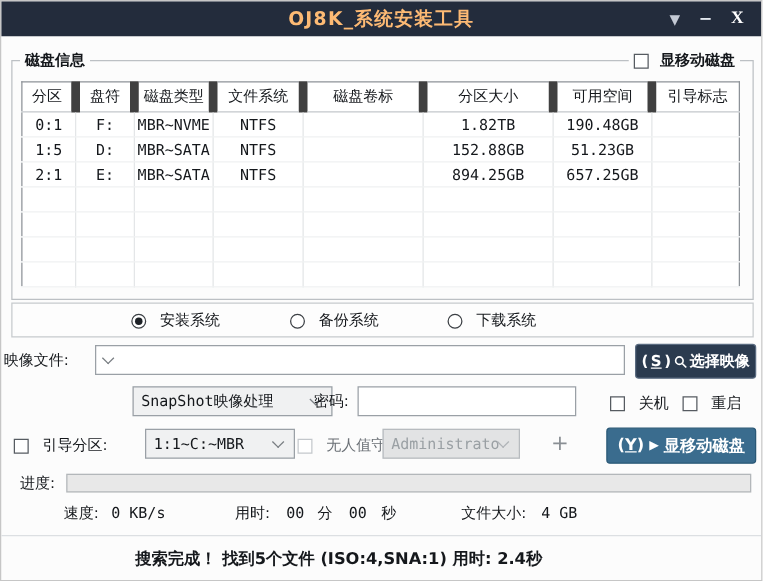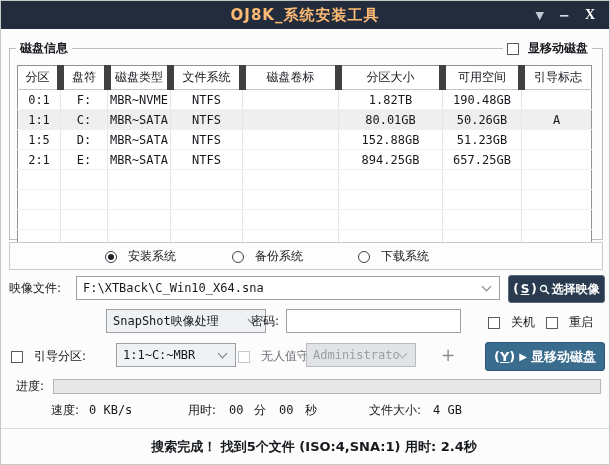--- a/index.html
+++ b/index.html
@@ -71,21 +71,21 @@
     font-size:17px;line-height:20px;text-align:center;cursor:pointer;}
 
   
   .pbar{position:absolute;left:52px;top:378px;width:548px;height:15px;box-sizing:border-box;
     border:1px solid #b3b7ba;background:#e8e8e8;}
   .pfill{height:100%;width:0;background:#4c7ea3;}
   .stat{position:absolute;top:401px;height:16px;line-height:16px;}
 
   
   .status-sep{position:absolute;left:0;top:427px;width:608px;border-top:1px solid #dcdfe2;}
-  .status-text{position:absolute;left:0;top:437px;width:540px;text-align:center;font-weight:bold;font-size:13px;padding-left:43px;}
+  .status-text{position:absolute;left:0;top:437px;width:540px;text-align:center;font-weight:bold;font-size:13px;}
 </style>
 </head>
 <body>
 
 <div id="win">
 
   <div class="titlebar">
     <span class="title">OJ8K_系统安装工具</span>
     <span class="tb-icons">
       <span class="tb-menu">▼</span>
@@ -129,30 +129,20 @@
       <tr>
         <td>0:1</td>
         <td>F:</td>
         <td>MBR~NVME</td>
         <td>NTFS</td>
         <td></td>
         <td>1.82TB</td>
         <td>190.48GB</td>
         <td></td>
       </tr>
-      <tr class="selected">
-        <td>1:1</td>
-        <td>C:</td>
-        <td>MBR~SATA</td>
-        <td>NTFS</td>
-        <td></td>
-        <td>80.01GB</td>
-        <td>50.26GB</td>
-        <td>A</td>
-      </tr>
       <tr>
         <td>1:5</td>
         <td>D:</td>
         <td>MBR~SATA</td>
         <td>NTFS</td>
         <td></td>
         <td>152.88GB</td>
         <td>51.23GB</td>
         <td></td>
       </tr>
@@ -217,23 +207,22 @@
     <span class="mode-item" style="left:222px">
       <span class="rad"></span>
       <span>备份系统</span>
     </span>
     <span class="mode-item" style="left:348px">
       <span class="rad"></span>
       <span>下载系统</span>
     </span>
   </div>
 
-  <span class="lbl" style="left:8px;top:275px">映像文件:</span>
+  <span class="lbl" style="left:2px;top:275px">映像文件:</span>
   <div class="combo" style="left:75px;top:275px;width:424px">
-    <span class="val mono">F:\XTBack\C_Win10_X64.sna</span>
     <span class="chev"></span>
   </div>
   <div class="btn-select">
     <span>(</span>
       <span class="u">S</span>
       <span>)</span>
     <svg width="11" height="11" viewBox="0 0 11 11">
       <circle cx="4.5" cy="4.5" r="3" fill="none" stroke="#ffffff" stroke-width="1.3"></circle>
       <line x1="6.8" y1="6.8" x2="10" y2="10" stroke="#ffffff" stroke-width="1.4"></line>
     </svg>

